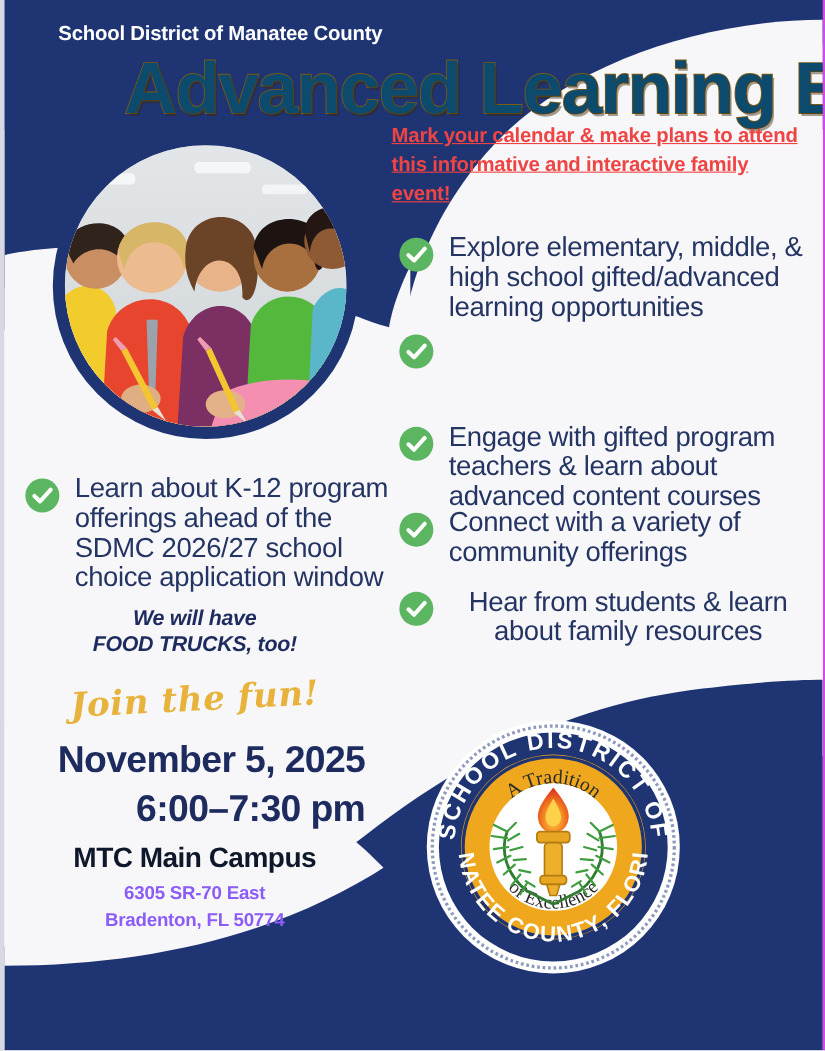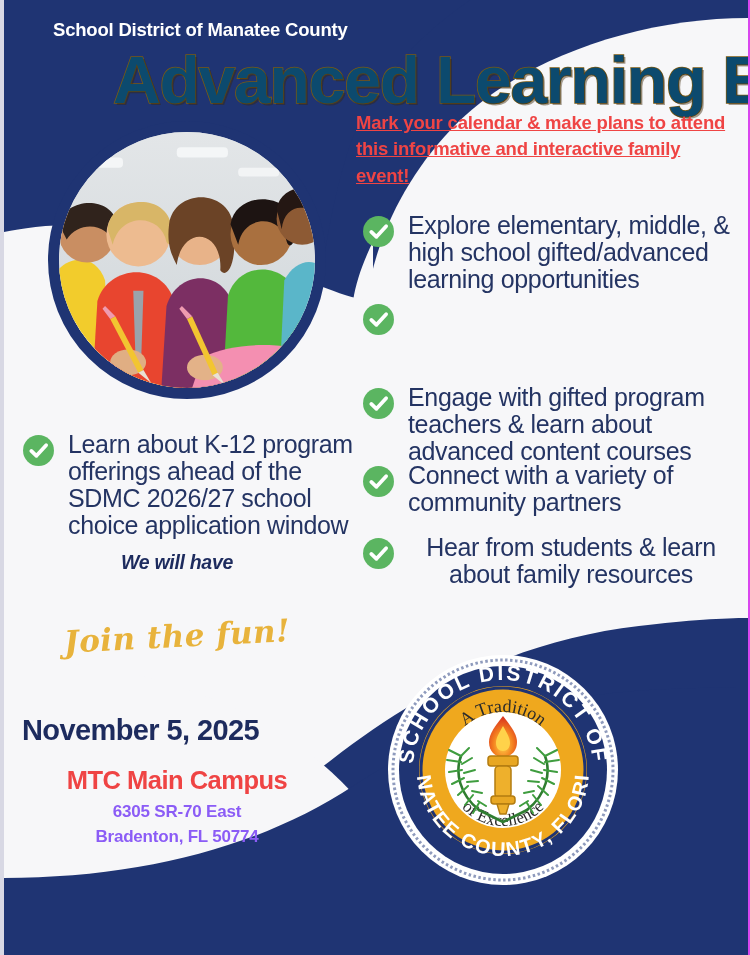--- a/index.html
+++ b/index.html
@@ -139,35 +139,34 @@
     font-weight: bold;
     font-size: 31px;
     letter-spacing: 0.5px;
     transform: rotate(-3deg);
   }
   .event-date {
     position: absolute;
     left: 18px;
     top: 670px;
     width: 310px;
-    text-align: left;
+    text-align: right;
     color: #1d2b5e;
-    font-size: 29px;
+    font-size: 34px;
     font-weight: bold;
     letter-spacing: -0.6px;
     line-height: 1.28;
-    margin-top: 42px;
   }
   .venue {
     position: absolute;
     left: 18px;
     top: 766px;
     width: 310px;
     text-align: center;
-    color: #ef4444;
+    color: #0f172a;
     font-size: 25.5px;
     font-weight: bold;
     letter-spacing: -0.5px;
   }
   .addr {
     position: absolute;
     left: 18px;
     top: 800px;
     width: 310px;
     text-align: center;
@@ -334,21 +333,21 @@
     <span class="bullet-text">Engage with gifted program teachers &amp; learn about advanced content courses</span>
   </div>
 
   <div class="bullet b-right-4">
     <span class="check">
       <svg viewBox="0 0 32 32">
           <circle cx="16" cy="16" r="15" fill="#5bb561"></circle>
         <path d="M9 16.4 L14 21.2 L23.4 10.8" fill="none" stroke="#ffffff" stroke-width="3.6" stroke-linecap="round" stroke-linejoin="round"></path>
         </svg>
     </span>
-    <span class="bullet-text">Connect with a variety of community partners</span>
+    <span class="bullet-text">Connect with a variety of community offerings</span>
   </div>
 
   <div class="bullet b-right-5">
     <span class="check">
       <svg viewBox="0 0 32 32">
           <circle cx="16" cy="16" r="15" fill="#5bb561"></circle>
         <path d="M9 16.4 L14 21.2 L23.4 10.8" fill="none" stroke="#ffffff" stroke-width="3.6" stroke-linecap="round" stroke-linejoin="round"></path>
         </svg>
     </span>
     <span class="bullet-text">Hear from students &amp; learn about family resources</span>
@@ -359,26 +358,28 @@
       <svg viewBox="0 0 32 32">
           <circle cx="16" cy="16" r="15" fill="#5bb561"></circle>
         <path d="M9 16.4 L14 21.2 L23.4 10.8" fill="none" stroke="#ffffff" stroke-width="3.6" stroke-linecap="round" stroke-linejoin="round"></path>
         </svg>
     </span>
     <span class="bullet-text">Learn about K-12 program offerings ahead of the SDMC 2026/27 school choice application window</span>
   </div>
 
   <div class="food-trucks">
     <div>We will have</div>
+    <div>FOOD TRUCKS, too!</div>
   </div>
 
   <div class="join-fun">Join the fun!</div>
 
   <div class="event-date">
     <div>November 5, 2025</div>
+    <div>6:00–7:30 pm</div>
   </div>
 
   <div class="venue">MTC Main Campus</div>
 
   <div class="addr">
     <div>6305 SR-70 East</div>
     <div>Bradenton, FL 50774</div>
   </div>
 
   <div class="seal">

